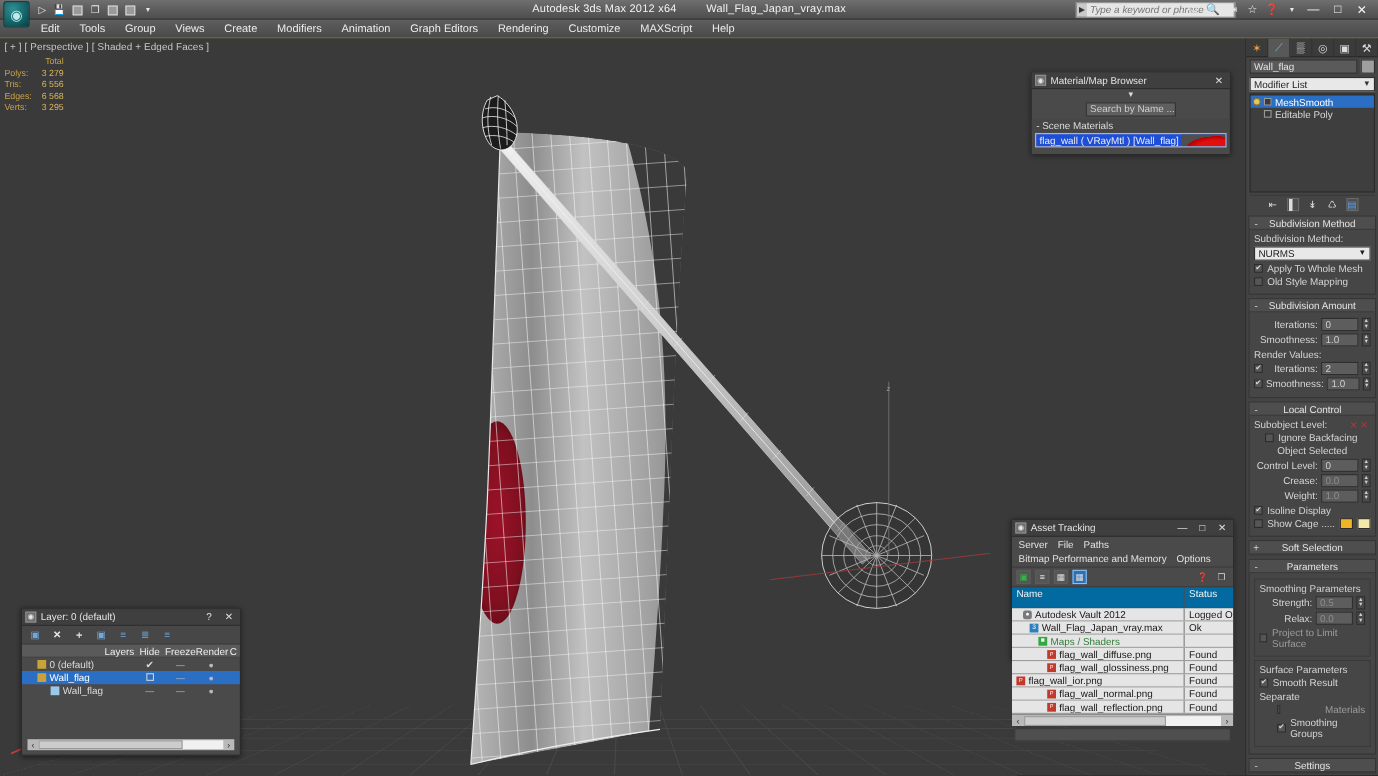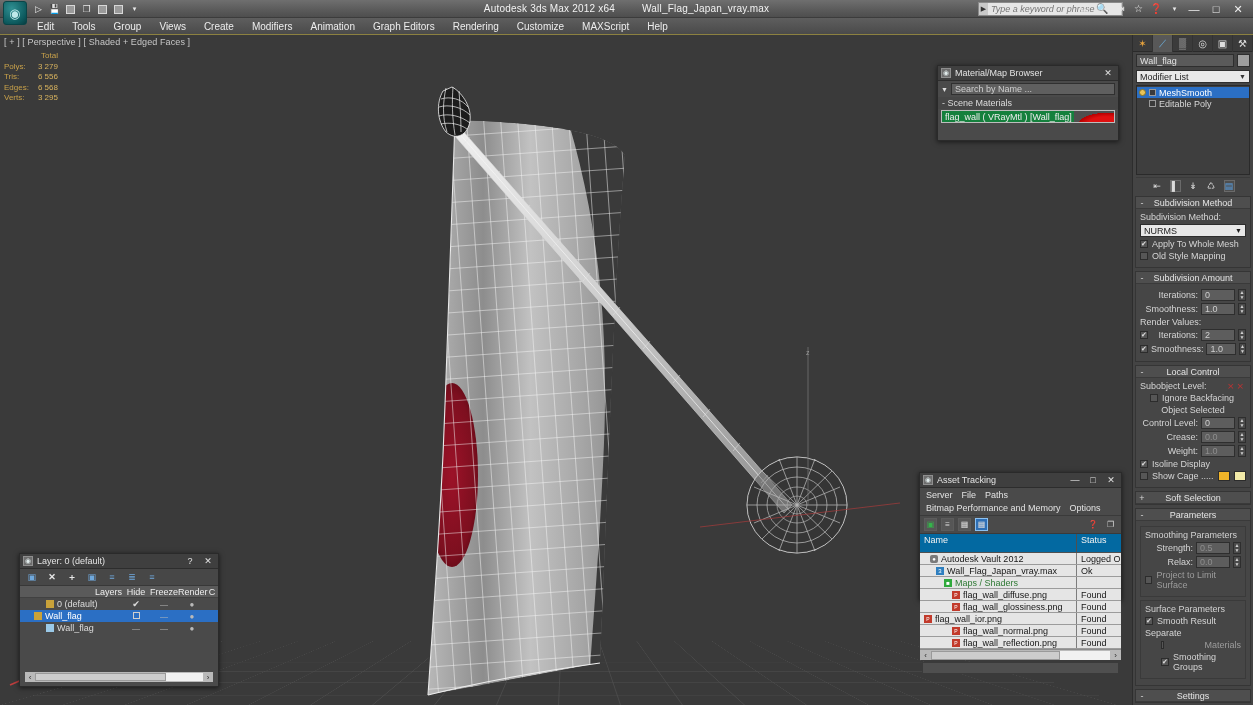--- a/index.html
+++ b/index.html
@@ -145,26 +145,26 @@
              box-shadow:0 1px 5px rgba(0,0,0,.6); z-index:20; }
   .fw-title{ height:15px; background:#3f3f3f; display:flex; align-items:center;
              gap:4px; padding:0 3px; border-bottom:1px solid #2d2d2d; }
   .fw-title .ficon{ width:10px;height:10px;background:#6d6d6d;border:1px solid #8f8f8f;
                     display:flex;align-items:center;justify-content:center;font-size:7px;color:#dfe9e9;}
   .fw-title .ftxt{ flex:1; font-size:9px; color:#e3e3e3; }
   .fw-btn{ width:14px;height:13px;display:flex;align-items:center;justify-content:center;
            font-size:9px;color:#e0e0e0; }
   
   #matbrowser{ left:937px; top:65px; width:182px; height:76px; }
-  #mb-search{ display:flex; align-items:center; gap:3px; padding:2px 3px; }
+  #mb-search{ display:flex; align-items:center; gap:3px; padding:2px 3px;flex-direction:column; }
   #mb-search .tri{ font-size:7px; color:#ddd; }
   #mb-search .inp{ flex:1; height:12px; background:#5f5f5f; border:1px solid #303030;
                    font-size:9px; color:#cfcfcf; padding-left:3px; line-height:11px; }
   #mb-sect{ font-size:9px; color:#dcdcdc; padding:1px 4px; background:#464646; }
-  #mb-item{ margin:1px 3px; height:13px; border:1px solid #bdbdbd; background:#15803d;
+  #mb-item{ margin:1px 3px; height:13px; border:1px solid #bdbdbd; background:#1d4ed8;
             display:flex; align-items:center; font-size:9px; color:#ededed; padding-left:3px;
             position:relative; overflow:hidden; }
   #mb-swatch{ position:absolute; right:0; top:0; width:40px; height:11px;
               background:radial-gradient(ellipse at 80% 120%, #e01010 40%, #b80000 60%, #4f4f4f 61%); }
   
   #assetwin{ left:919px; top:472px; width:203px; height:128px; }
   #aw-menu{ display:flex; gap:9px; padding:2px 6px; font-size:9px; color:#e2e2e2; }
   #aw-menu2{ display:flex; gap:9px; padding:1px 6px 2px 6px; font-size:9px; color:#e2e2e2; }
   #aw-tools{ display:flex; align-items:center; gap:4px; padding:2px 4px; background:#4a4a4a;
              border-top:1px solid #3a3a3a; border-bottom:1px solid #3a3a3a; position:relative; }
@@ -753,21 +753,21 @@
   </div>
   <div id="lw-hdr">
     <span class="h1">Layers</span>
     <span class="hc">Hide</span>
     <span class="hc">Freeze</span>
     <span class="hc">Render</span>
     <span class="hc" style="width:12px;">C</span>
   </div>
   <div>
     <div class="lw-row">
-      <span class="n" style="padding-left:14px;margin-left:12px;">
+      <span class="n" style="padding-left:14px;">
           <span class="lyr-ico"></span>
         <span>0 (default)</span>
         </span>
       <span class="cc">✔</span>
       <span class="cc rn-ico">—</span>
       <span class="cc rn-ico">●</span>
       <span class="cc" style="width:12px;"></span>
     </div>
     <div class="lw-row sel">
       <span class="n" style="padding-left:14px;">

